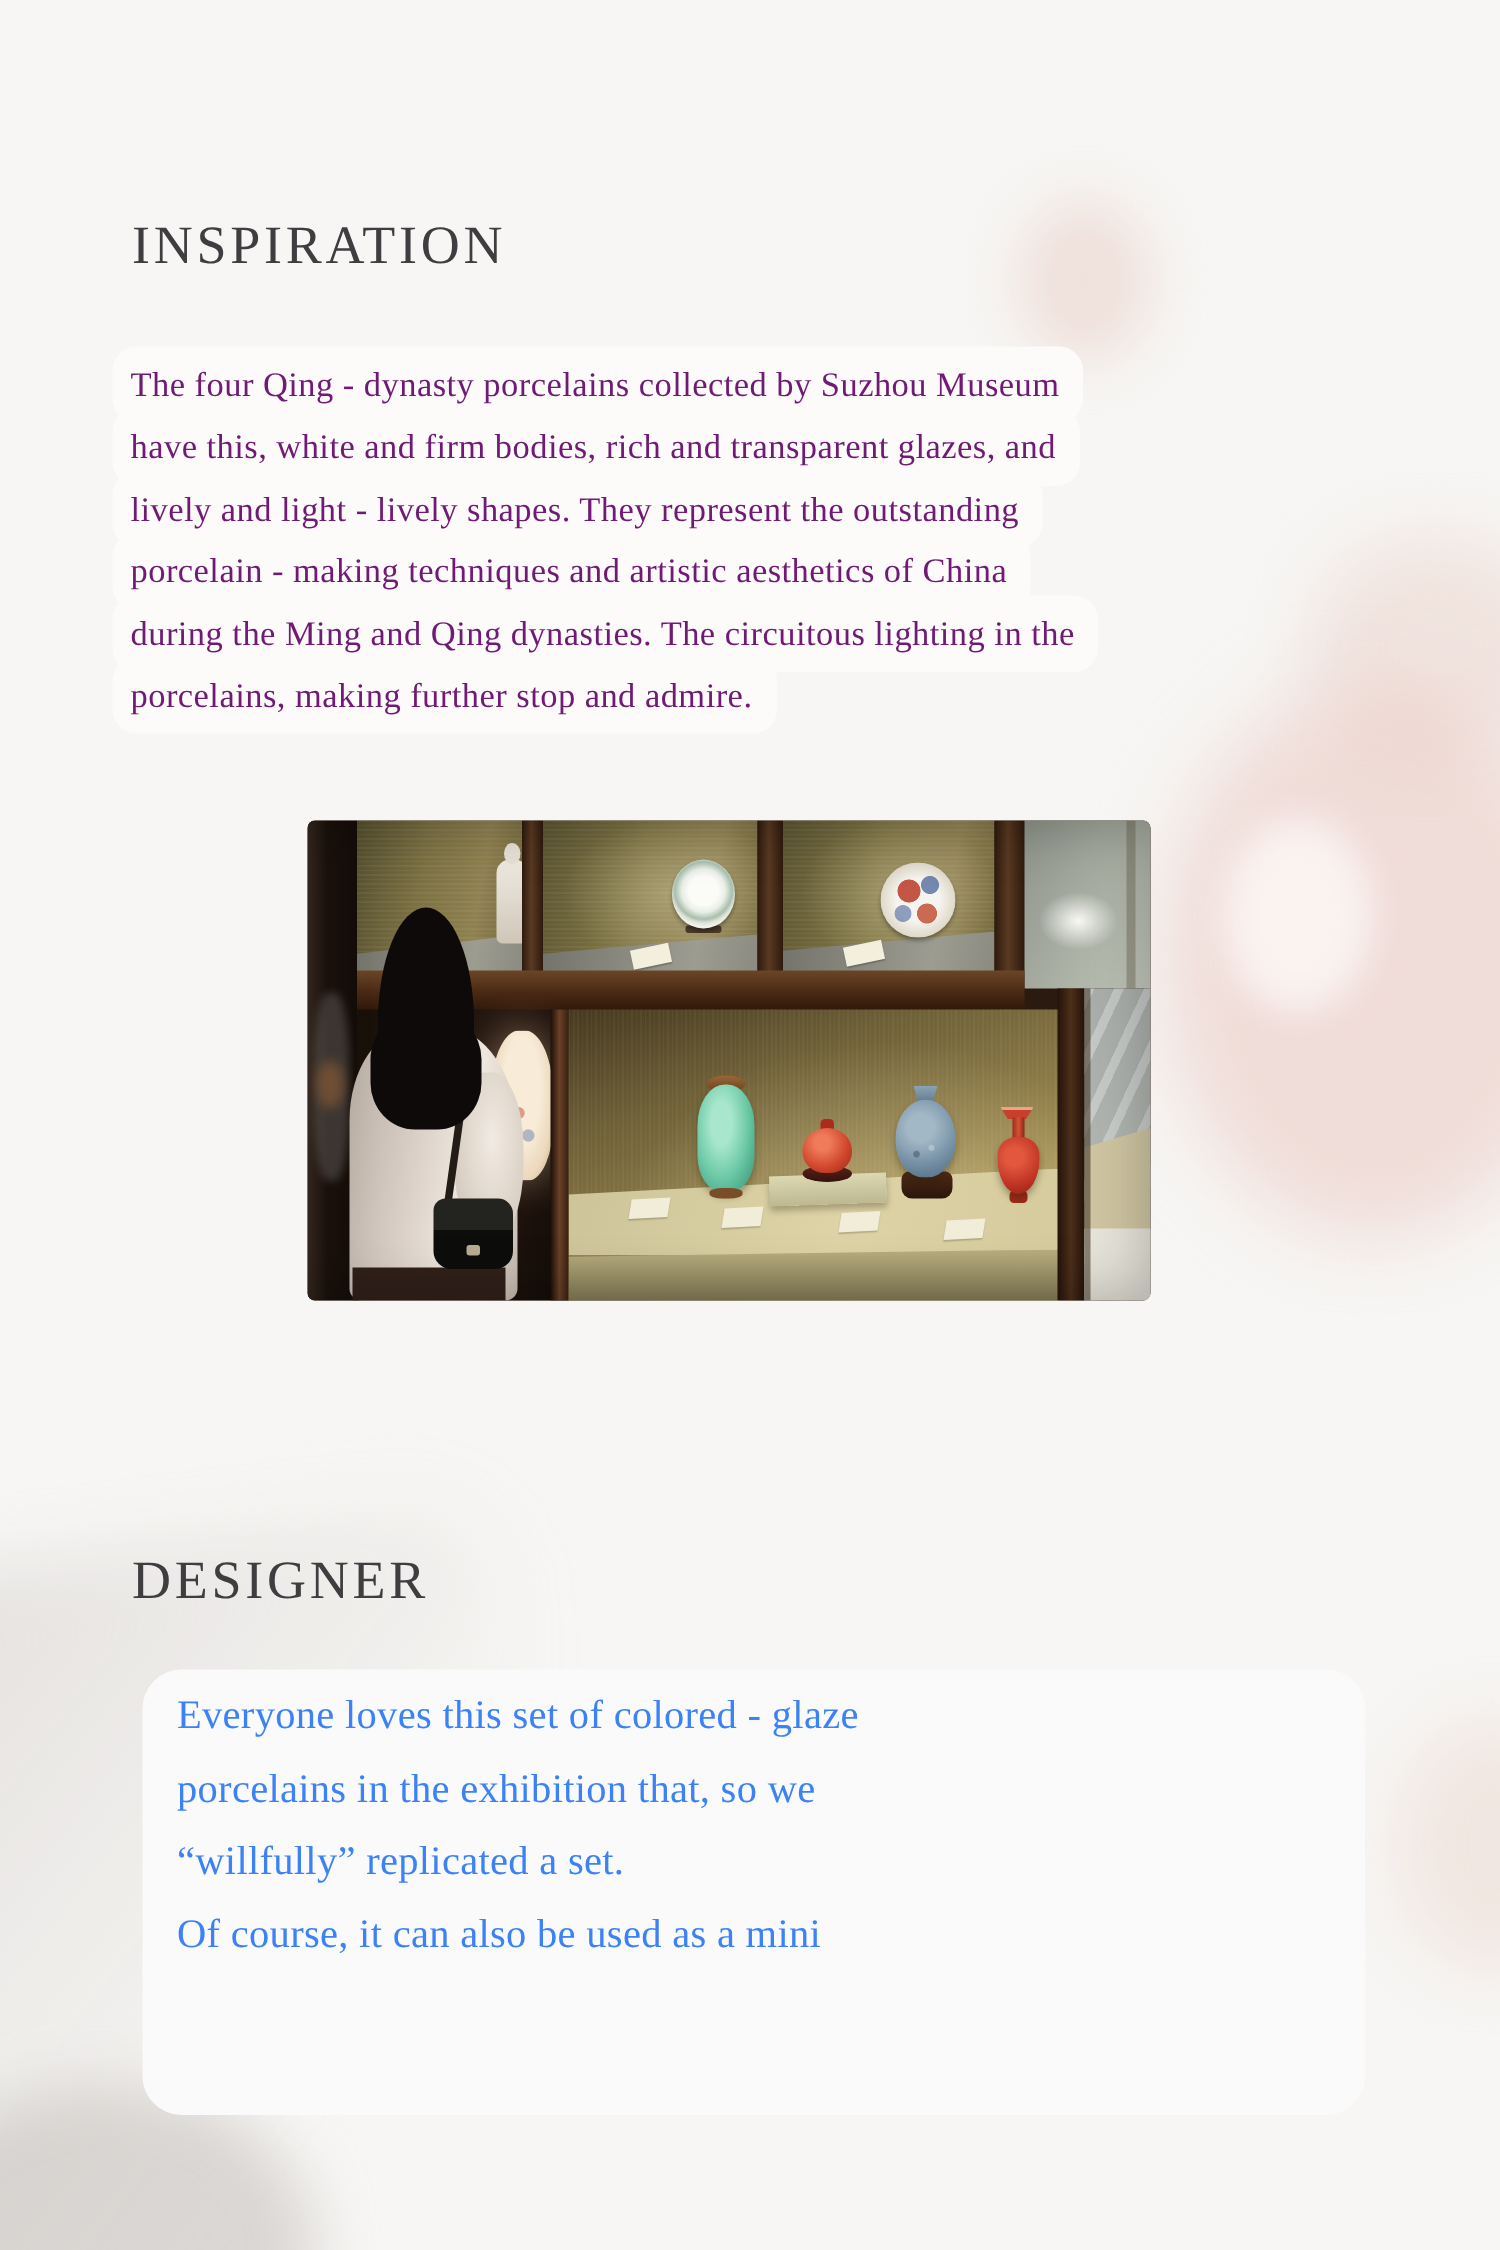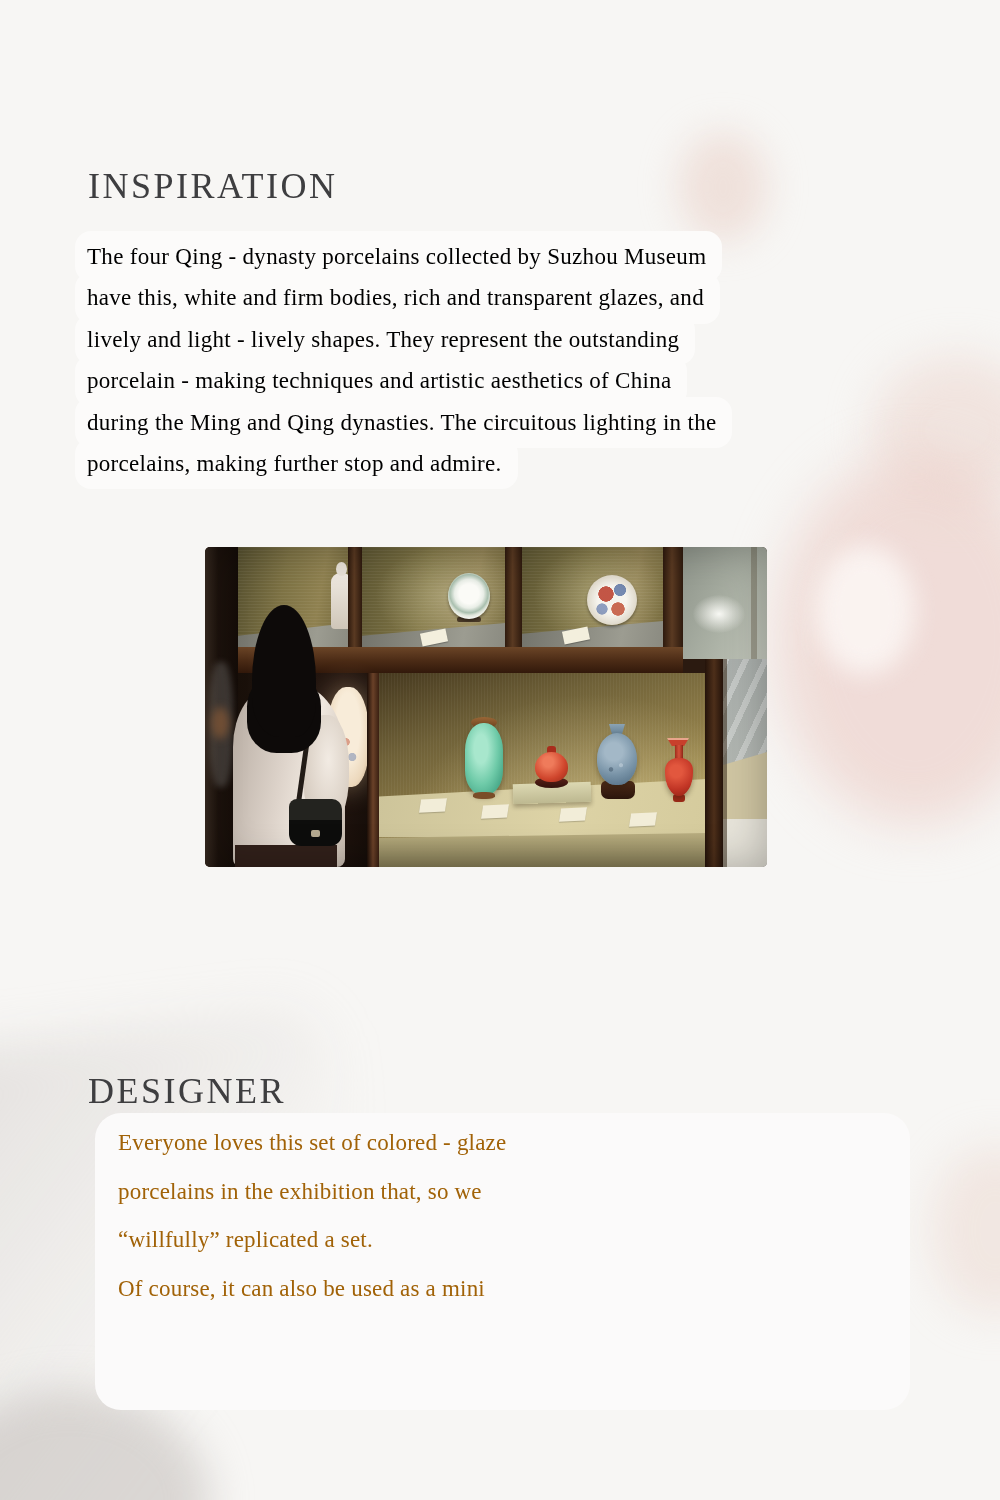--- a/index.html
+++ b/index.html
@@ -18,41 +18,41 @@
   .wm-bl-a{left:-130px;top:1030px;width:500px;height:570px;border-radius:60px;
     background:linear-gradient(135deg,rgba(206,201,198,.55),rgba(206,201,198,0) 65%);
     filter:blur(24px);transform:rotate(-8deg);}
   .wm-bl-b{left:-70px;top:1390px;width:280px;height:220px;background:rgba(189,183,180,.5);filter:blur(20px);}
 
   
   .heading{
     position:absolute;left:88px;
     font-size:36px;letter-spacing:2.5px;color:#3e3e40;font-weight:400;
   }
-  #h-inspiration{top:142px;margin-top:23px;}
-  #h-designer{top:1070px;}
+  #h-inspiration{top:142px;}
+  #h-designer{top:1032px;}
 
   
   .para{position:absolute;left:87px;top:236px;width:900px;}
   .para .pline{line-height:41.4px;height:41.4px;white-space:nowrap;}
   .para .pline span{
     display:inline-block;background:#fcfbfa;border-radius:16px;
     padding:5px 16px 5px 12px;margin:-5px 12px -5px -12px;
-    font-size:23px;letter-spacing:.3px;color:#000000;
+    font-size:23px;letter-spacing:.3px;color:#701a75;
   }
 
   
   .designer-panel{
     position:absolute;left:95px;top:1113px;width:815px;height:297px;
     background:#fbfafa;border-radius:26px;box-sizing:border-box;
     padding:6px 20px 0 23px;
   }
   .designer-panel .dline{
     line-height:48.5px;white-space:nowrap;
-    font-size:23px;letter-spacing:.2px;color:#a16207;
+    font-size:27px;letter-spacing:.2px;color:#3b82f6;
   }
 
   
   .photo{
     position:absolute;left:205px;top:547px;width:562px;height:320px;
     background:#2b1a10;border-radius:5px;overflow:hidden;
   }
   .photo div{position:absolute;}
   .ph-left{left:0;top:0;width:33px;height:320px;
     background:linear-gradient(90deg,#3a2c22,#1c120c 40%,#140c08);}

